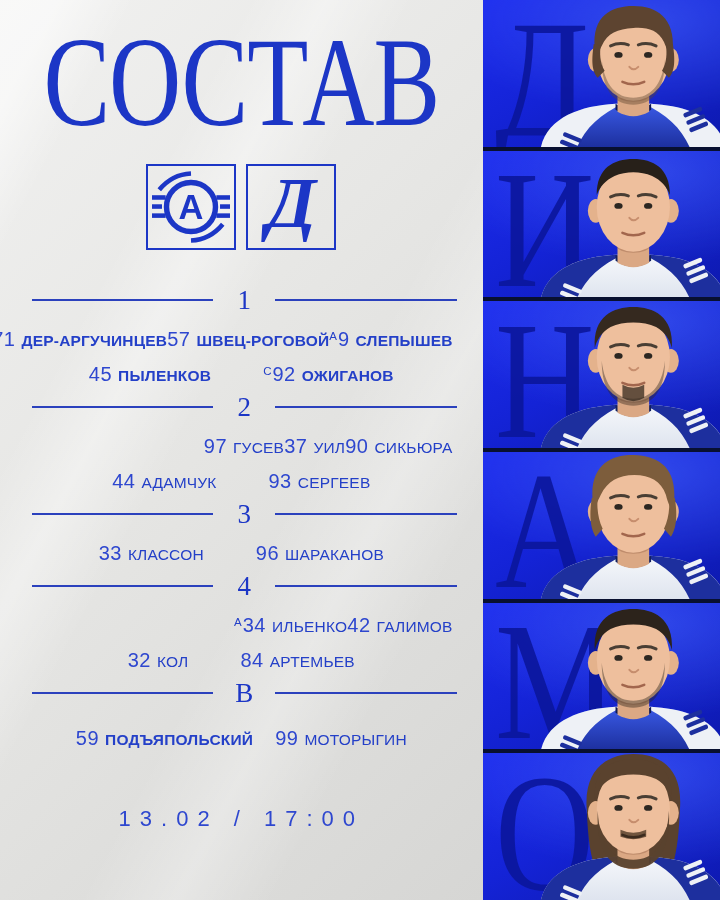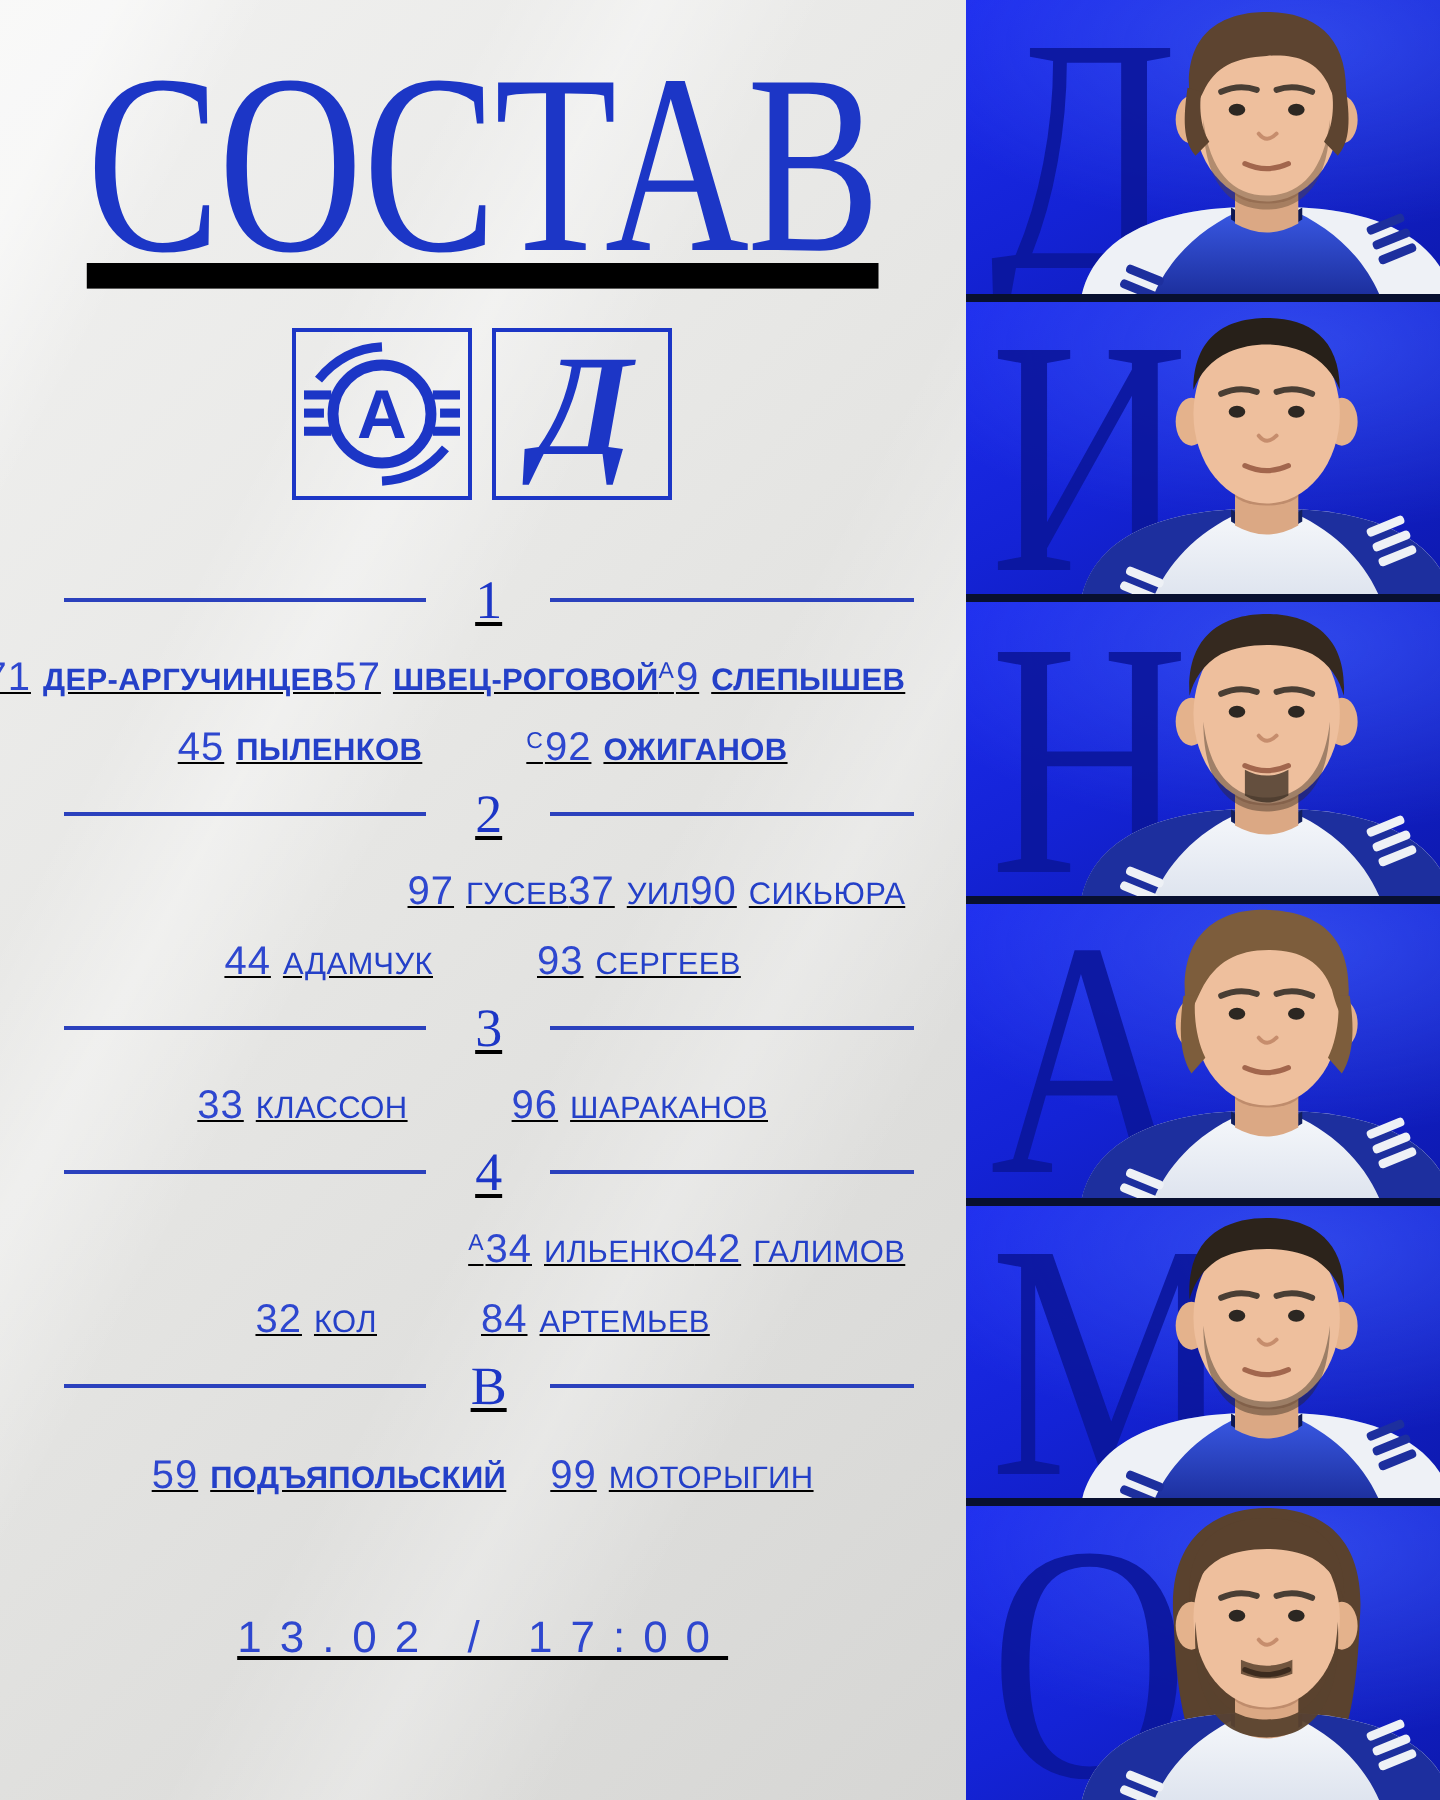--- a/index.html
+++ b/index.html
@@ -8,21 +8,20 @@
   .poster { width: 720px; height: 900px; display: flex; position: relative; }
 
   
   .left {
     width: 488px; height: 900px; position: relative; overflow: hidden;
     background:
       linear-gradient(118deg, rgba(255,255,255,.55) 0%, rgba(255,255,255,.55) 6%, rgba(255,255,255,0) 14%),
       linear-gradient(118deg, rgba(255,255,255,0) 26%, rgba(255,255,255,.38) 34%, rgba(255,255,255,0) 43%),
       linear-gradient(118deg, rgba(255,255,255,0) 58%, rgba(255,255,255,.30) 68%, rgba(255,255,255,0) 78%),
       linear-gradient(135deg, #f1f1f0 0%, #e7e7e5 40%, #d6d6d4 100%);
-    text-decoration: underline;
   }
   .title {
     margin: 30px 0 0 0; text-align: center;
     font-family: "Liberation Serif", serif; font-weight: 500;
     font-size: 100px; line-height: 112px; letter-spacing: -1px;
     color: var(--accent-blue, #1c36c6);
     transform: scaleY(1.28); transform-origin: 50% 60%;
   }
   .logos { display: flex; justify-content: center; gap: 10px; margin-top: 22px; }
   .logo {

